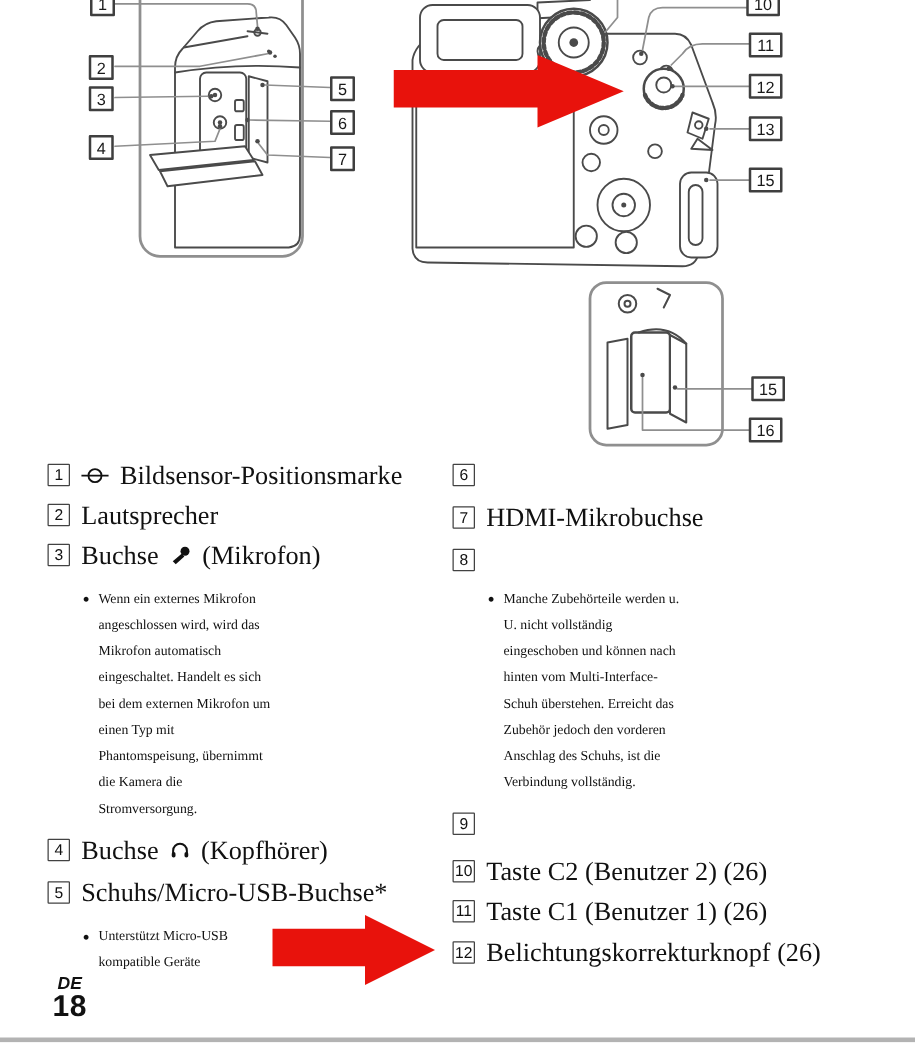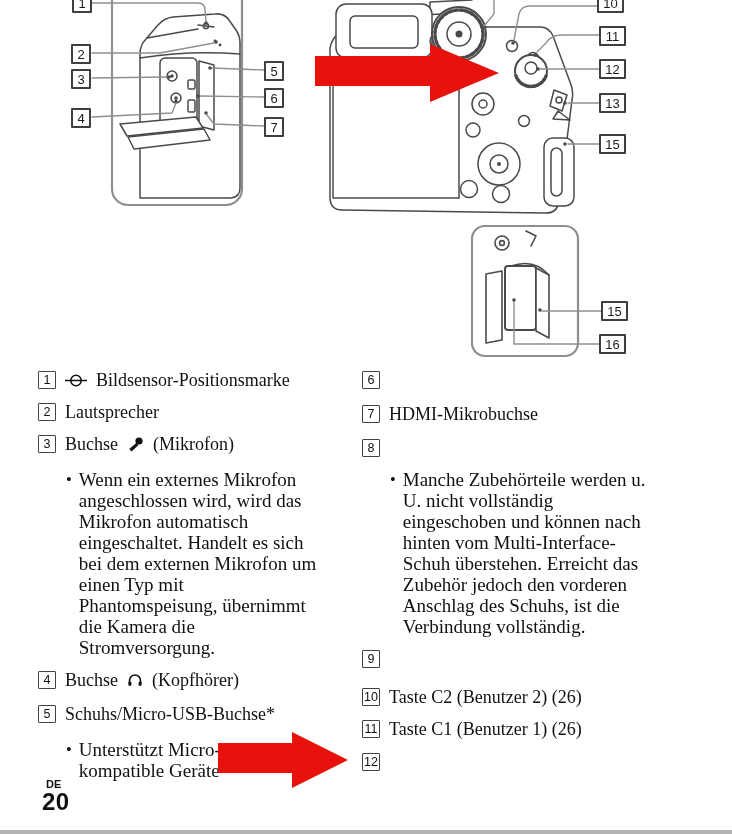--- a/index.html
+++ b/index.html
@@ -21,31 +21,31 @@
   
   .part{
     position:absolute;display:flex;align-items:center;gap:9px;height:22px;
   }
   .numbox{
     box-sizing:border-box;width:18px;height:18px;flex:0 0 18px;
     border:1.6px solid #424242;border-radius:1px;background:#fff;
     display:flex;align-items:center;justify-content:center;
     font-family:"Liberation Sans", sans-serif;font-size:12.5px;color:#111;
   }
-  .lbl{font-size:18px;white-space:nowrap;}
+  .lbl{font-size:21px;white-space:nowrap;}
   .inline-icon{display:inline-flex;align-items:center;}
   .note{position:absolute;display:flex;gap:7px;}
   .bullet{font-size:16.5px;line-height:21px;}
   .note-text{
-    font-size:19px;line-height:21px;white-space:pre-line;display:inline-block;
+    font-size:11px;line-height:21px;white-space:pre-line;display:inline-block;
   }
   .footer{position:absolute;left:42px;top:778px;z-index:2;}
   .footer .de{
-    font-family:"Liberation Sans", sans-serif;font-weight:bold;font-size:11px;
-    color:#111;margin-left:4px;
+    font-family:"Liberation Sans", sans-serif;font-weight:bold;font-size:14px;
+    color:#111;margin-left:4px;font-style:italic;
   }
   .footer .pn{
     font-family:"Liberation Sans", sans-serif;font-weight:bold;font-size:24px;
     color:#111;line-height:24px;letter-spacing:0.5px;
   }
   .arrows-svg{position:absolute;left:0;top:0;z-index:6;pointer-events:none;}
   .bottom-strip{
     position:absolute;left:0;bottom:0;width:732px;height:4px;background:#b3b3b3;
   }
 </style>
@@ -299,26 +299,27 @@
     <div class="part" style="left:362px;top:686px">
       <span class="numbox">10</span>
       <span class="lbl">Taste C2 (Benutzer 2) (26)</span>
     </div>
     <div class="part" style="left:362px;top:718px">
       <span class="numbox">11</span>
       <span class="lbl">Taste C1 (Benutzer 1) (26)</span>
     </div>
     <div class="part" style="left:362px;top:751px">
       <span class="numbox">12</span>
+      <span class="lbl">Belichtungskorrekturknopf (26)</span>
     </div>
   </div>
 
   <div class="footer">
     <div class="de">DE</div>
-    <div class="pn">20</div>
+    <div class="pn">18</div>
   </div>
 
   <svg class="arrows-svg" width="732" height="834" viewBox="0 0 732 834">
     <polygon points="315,56 430,56 430,44 499,73 430,102 430,86 315,86" fill="#e8120c"></polygon>
     <polygon points="218,743 292,743 292,732 348,760 292,788 292,773 218,773" fill="#e8120c"></polygon>
   </svg>
 
   <div class="bottom-strip"></div>
 </div>
 

